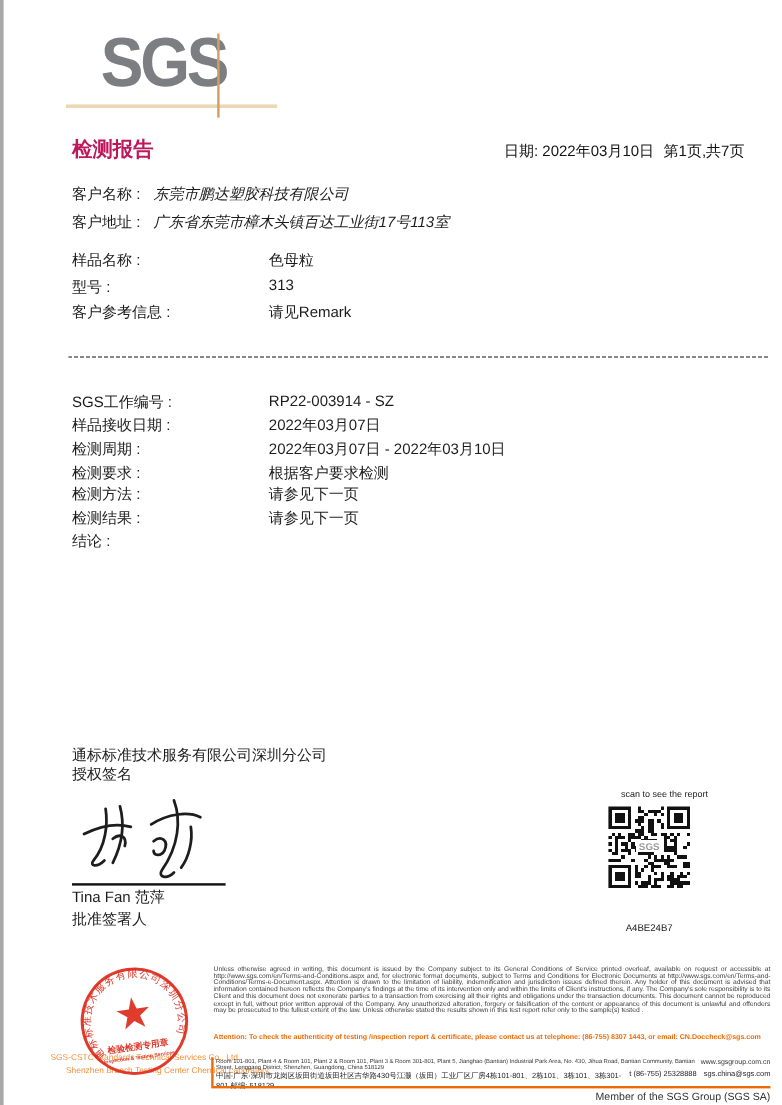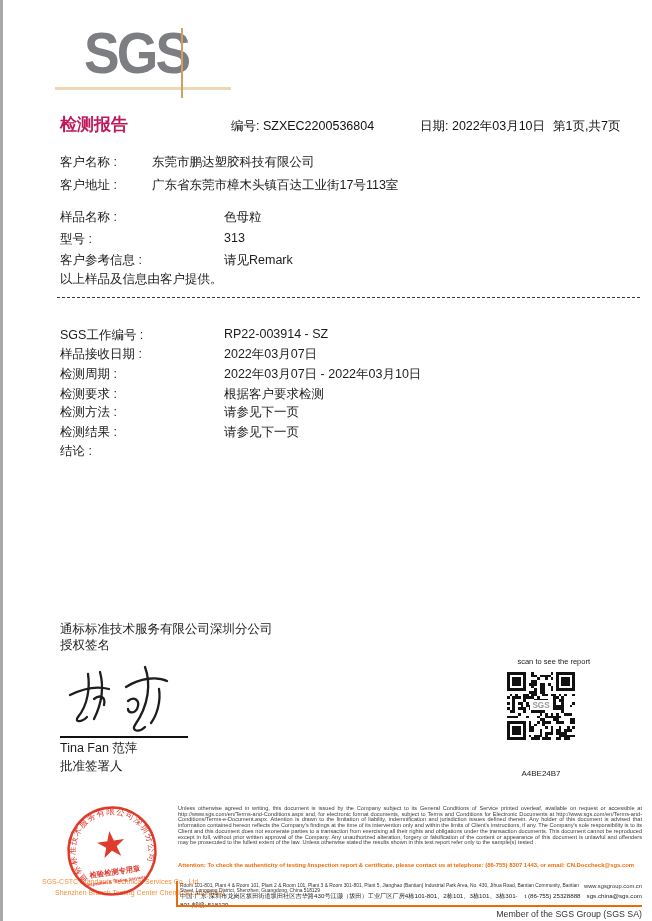--- a/index.html
+++ b/index.html
@@ -12,21 +12,21 @@
   .logo-hline{position:absolute;left:55px;top:87px;width:176px;height:3px;background:#eed7b4;}
   .logo-vline{position:absolute;left:181px;top:28px;width:2px;height:70px;background:#cfa061;}
   
   .title{position:absolute;left:60px;top:113px;font-size:17px;font-weight:bold;color:#be185d;}
   .meta{position:absolute;top:118px;font-size:12.5px;color:#111;}
   .m-no{left:231px;} .m-date{left:420px;} .m-page{left:553px;}
   
   .row{position:absolute;left:0;width:652px;font-size:12.5px;}
   .lbl{position:absolute;left:60px;white-space:nowrap;}
   .val{position:absolute;white-space:nowrap;}
-  .c1{left:152px;} .c2{left:224px;}
+  .c1{left:128px;font-style:italic;} .c2{left:224px;}
   .note{position:absolute;left:60px;font-size:12.5px;}
   .dash-sep{position:absolute;left:57px;top:297px;width:583px;height:1px;
     background:repeating-linear-gradient(90deg,#3a3a3a 0 3px,transparent 3px 5px);}
   
   .conclusion{position:absolute;left:224px;top:442px;width:418px;font-size:11.6px;
               line-height:16.2px;color:#111;text-align:left;}
   
   .sig-company{position:absolute;left:60px;top:621px;font-size:12.5px;}
   .sig-auth{position:absolute;left:60px;top:637px;font-size:12.5px;}
   .sig-draw{position:absolute;left:64px;top:660px;}
@@ -60,21 +60,20 @@
 <body>
 
 <div class="page">
   <div class="page-edge"></div>
 
   <div class="logo">SGS</div>
   <div class="logo-hline"></div>
   <div class="logo-vline"></div>
 
   <div class="title">检测报告</div>
-  <div class="meta m-no">编号: SZXEC2200536804</div>
   <div class="meta m-date">日期: 2022年03月10日</div>
   <div class="meta m-page">第1页,共7页</div>
 
   <div class="row" style="top:154px">
     <span class="lbl">客户名称 :</span>
     <span class="val c1">东莞市鹏达塑胶科技有限公司</span>
   </div>
   <div class="row" style="top:177px">
     <span class="lbl">客户地址 :</span>
     <span class="val c1">广东省东莞市樟木头镇百达工业街17号113室</span>
@@ -85,21 +84,20 @@
     <span class="val c2">色母粒</span>
   </div>
   <div class="row" style="top:231px">
     <span class="lbl">型号 :</span>
     <span class="val c2">313</span>
   </div>
   <div class="row" style="top:252px">
     <span class="lbl">客户参考信息 :</span>
     <span class="val c2">请见Remark</span>
   </div>
-  <div class="note" style="top:271px">以上样品及信息由客户提供。</div>
 
   <div class="dash-sep"></div>
 
   <div class="row" style="top:327px">
     <span class="lbl">SGS工作编号 :</span>
     <span class="val c2">RP22-003914 - SZ</span>
   </div>
   <div class="row" style="top:346px">
     <span class="lbl">样品接收日期 :</span>
     <span class="val c2">2022年03月07日</span>

